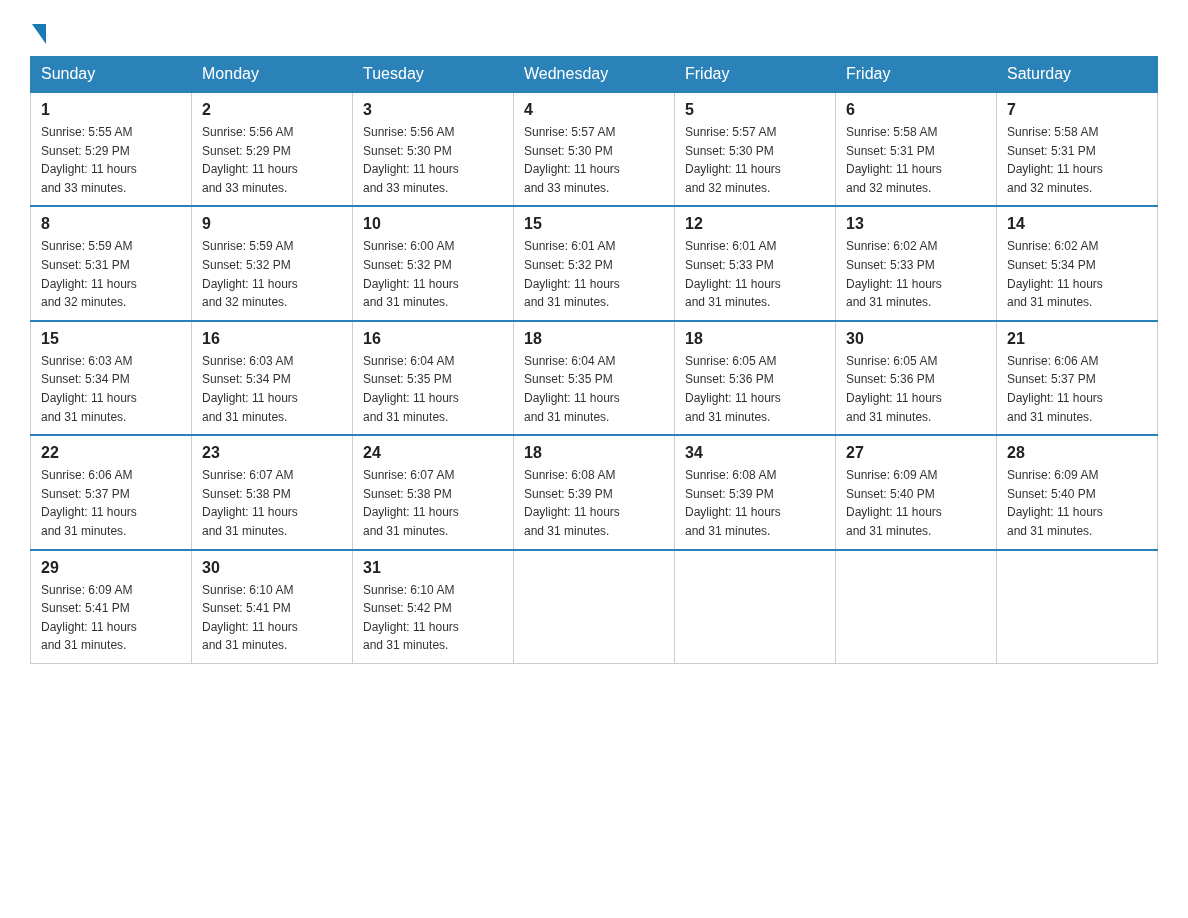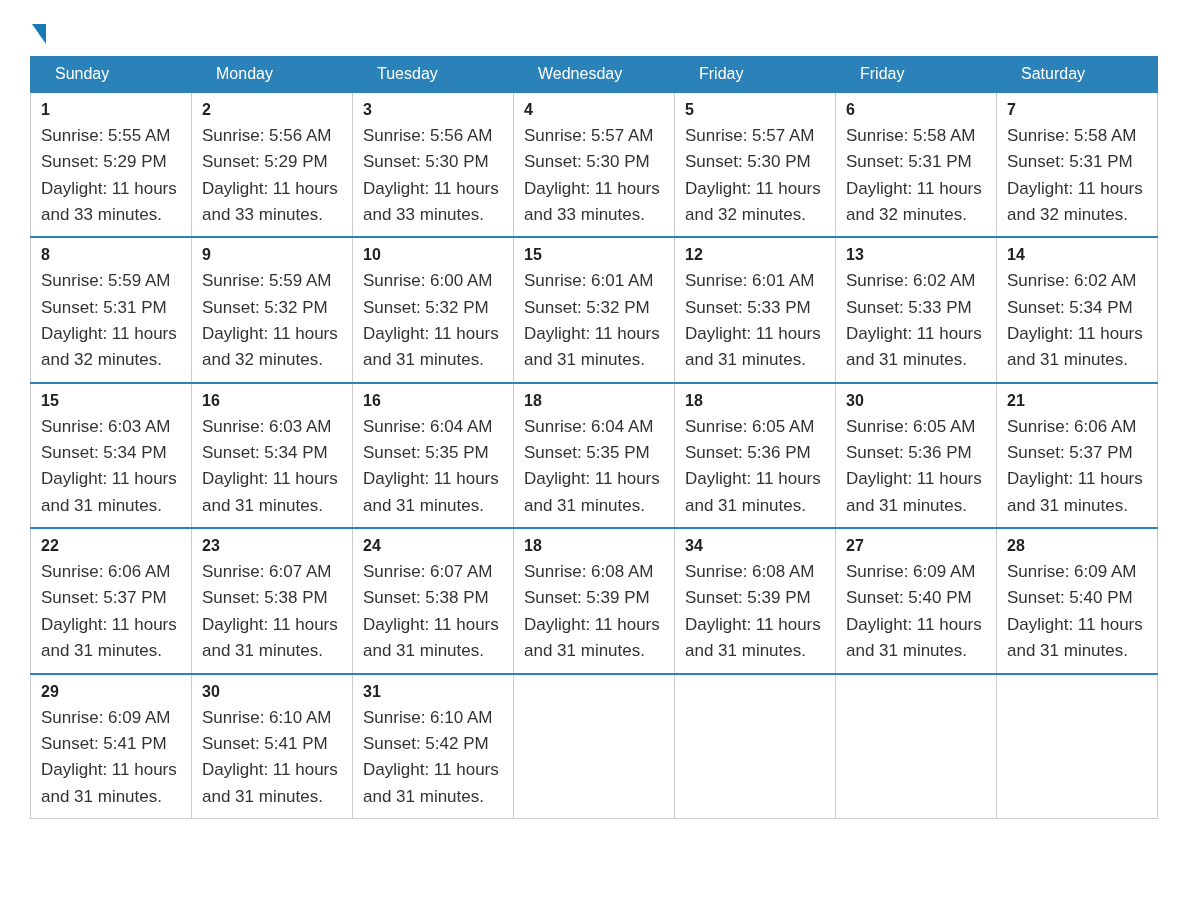--- a/index.html
+++ b/index.html
@@ -62,39 +62,39 @@
     }
     .calendar {
       width: 100%;
       border-collapse: collapse;
     }
     .calendar th {
       background-color: #2a82b8;
       color: #fff;
       font-size: 16px;
       font-weight: normal;
-      padding: 8px 24px;
+      padding: 8px 10px;
       text-align: left;
       border: 1px solid #2a82b8;
     }
     .calendar td {
       border: 1px solid #ccc;
       vertical-align: top;
       padding: 8px 10px;
       width: 14.28%;
       min-height: 100px;
     }
     .day-number {
       font-size: 16px;
       font-weight: bold;
       color: #222;
       margin-bottom: 4px;
     }
     .day-info {
-      font-size: 17px;
+      font-size: 12px;
       color: #333;
       line-height: 1.55;
     }
     .calendar tr td {
       border-top: 2px solid #2a82b8;
     }
     .calendar tr td + td {
       border-top: 2px solid #2a82b8;
     }
     .calendar tbody tr:first-child td {

